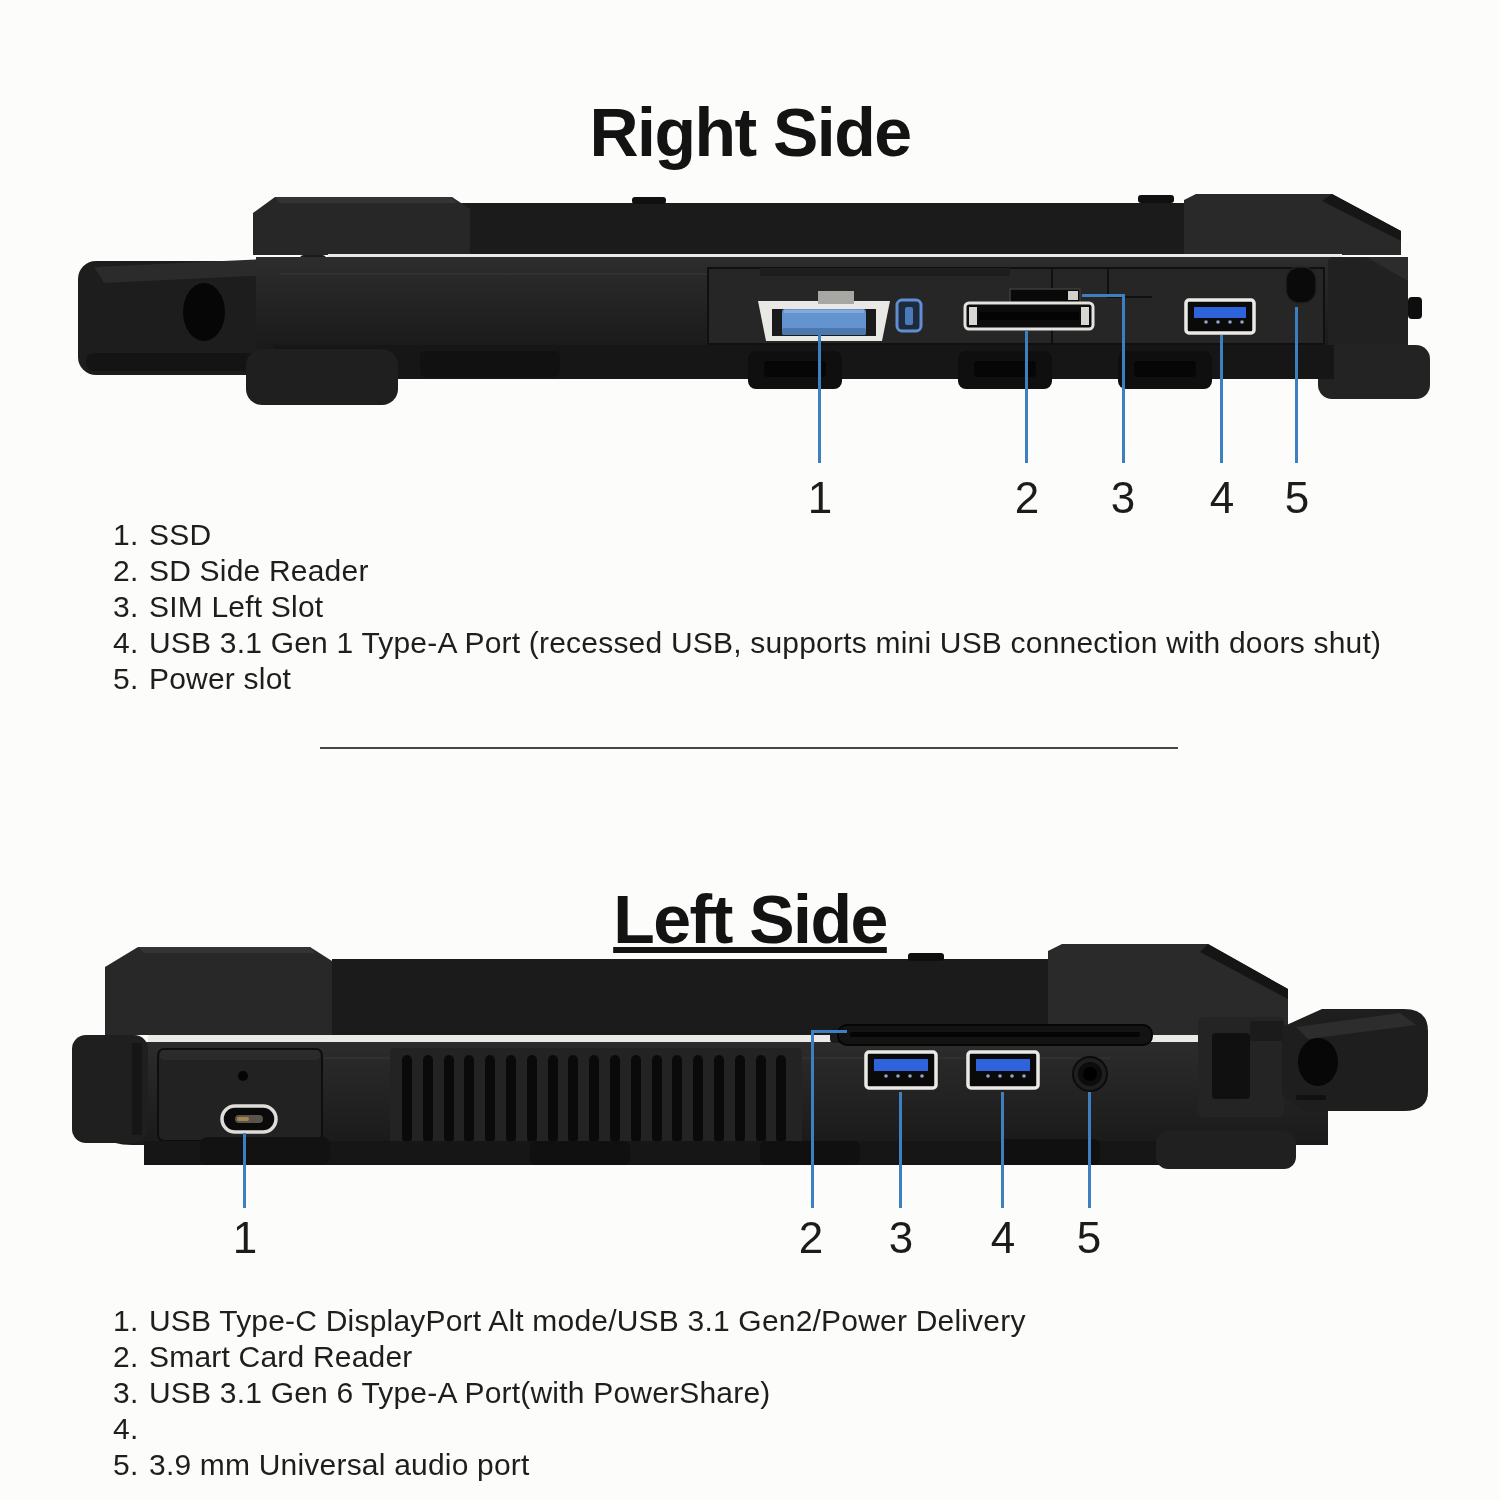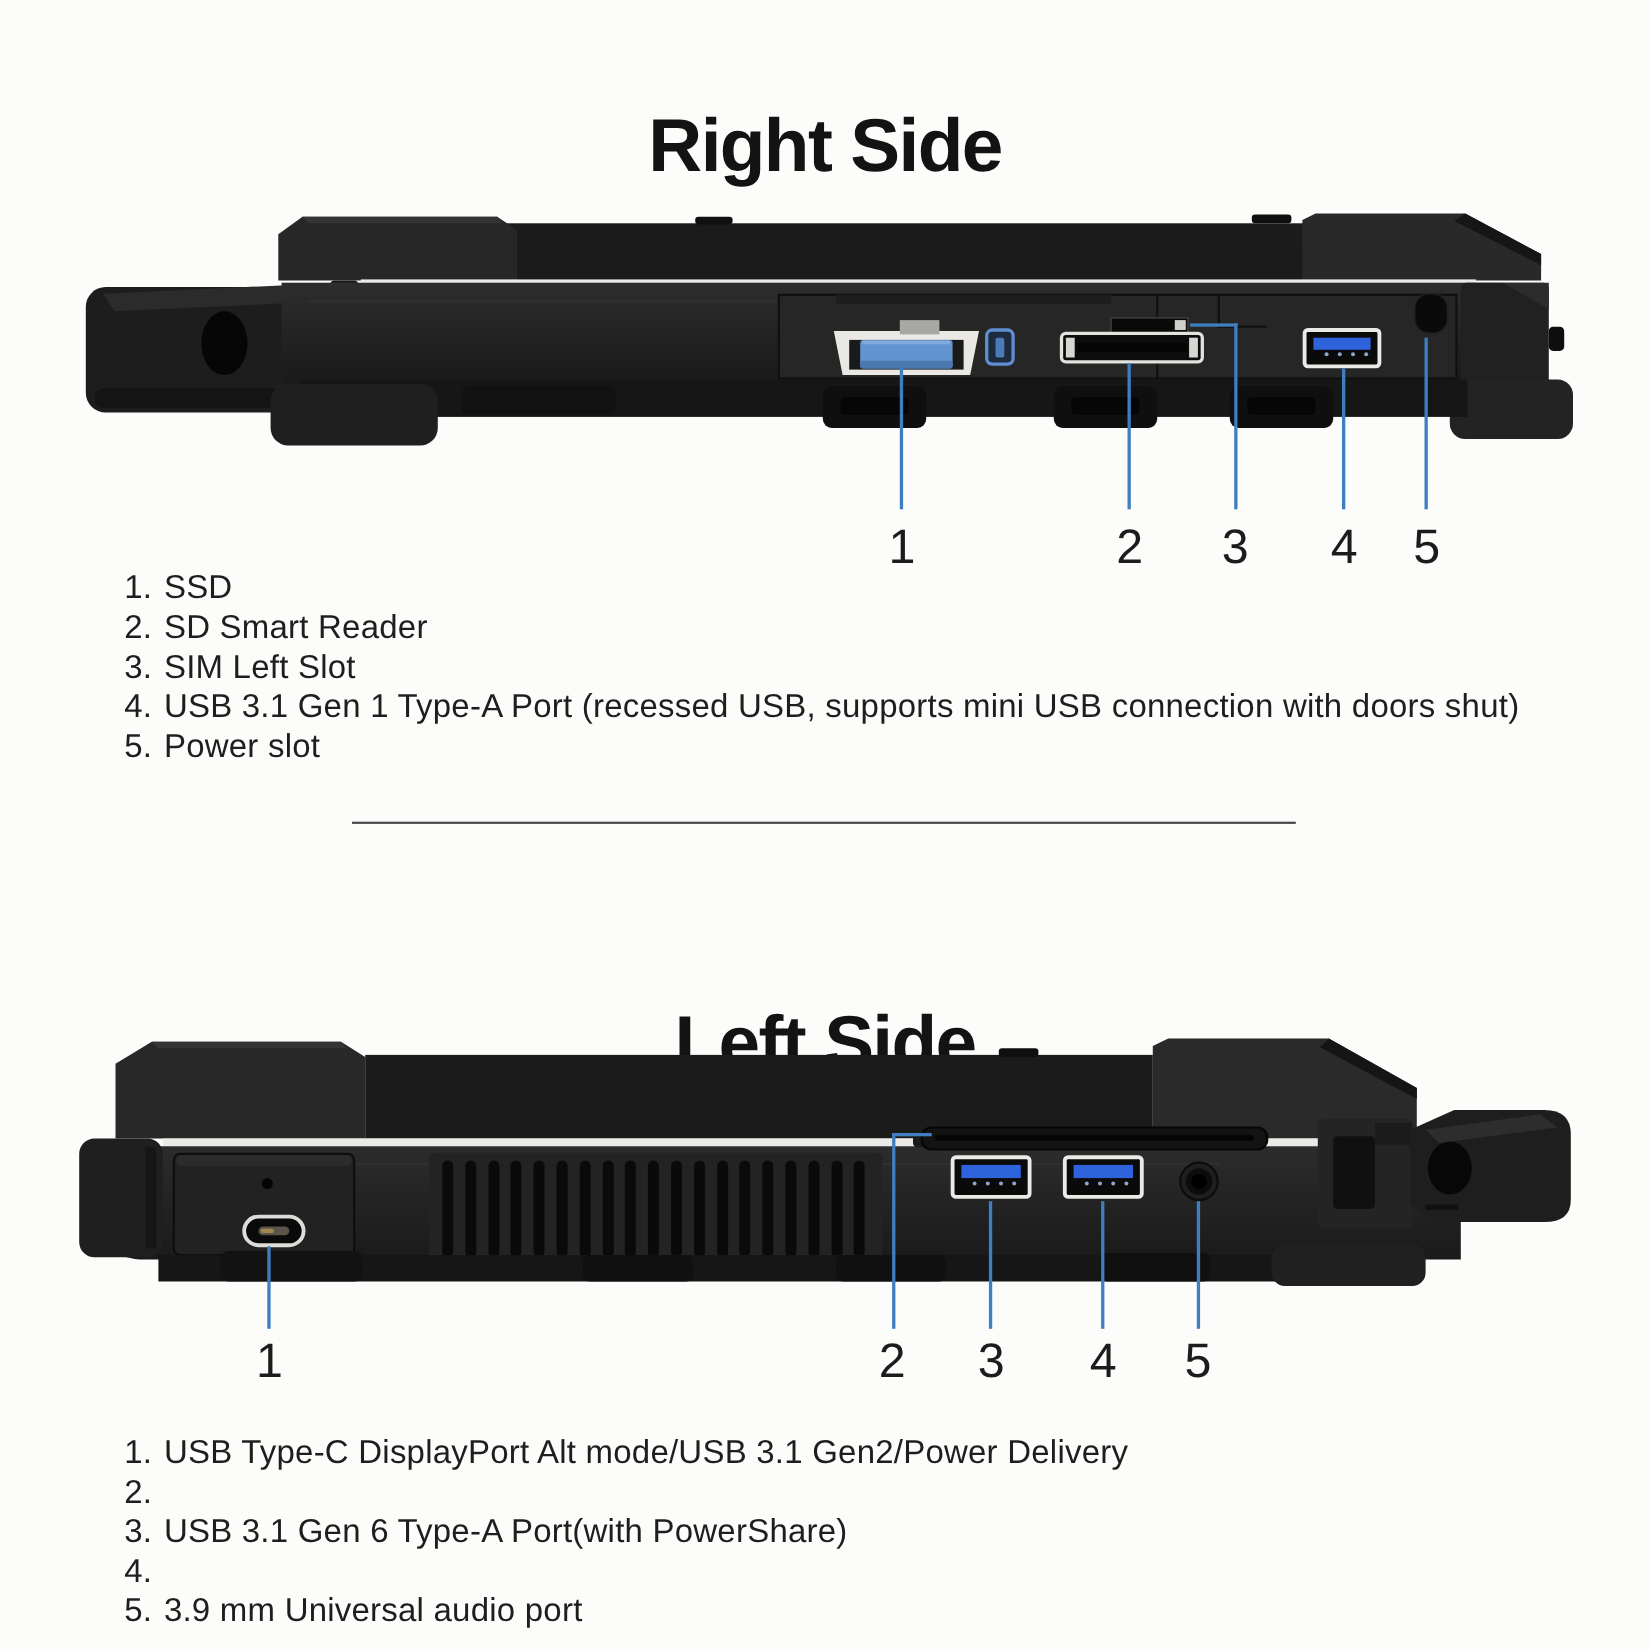--- a/index.html
+++ b/index.html
@@ -136,39 +136,39 @@
   <span class="callout-num" style="left:1222px;top:476px;">4</span>
   <span class="callout-num" style="left:1297px;top:476px;">5</span>
 
   <ol class="legend" style="top:517px;">
     <li>
       <span class="n">1.</span>
       <span>SSD</span>
     </li>
     <li>
       <span class="n">2.</span>
-      <span>SD Smart Reader</span>
+      <span>SD Side Reader</span>
     </li>
     <li>
       <span class="n">3.</span>
       <span>SIM Left Slot</span>
     </li>
     <li>
       <span class="n">4.</span>
       <span>USB 3.1 Gen 1 Type-A Port (recessed USB, supports mini USB connection with doors shut)</span>
     </li>
     <li>
       <span class="n">5.</span>
       <span>Power slot</span>
     </li>
   </ol>
 
   <div class="divider"></div>
 
-  <h1 class="side-title" style="top:868px;text-decoration:underline;">Left Side</h1>
+  <h1 class="side-title" style="top:839px;text-decoration:underline;">Left Side</h1>
 
   <svg class="laptop-svg" style="top:935px;height:235px;" viewBox="0 0 1380 235">
     <defs>
       <linearGradient id="lBase" x1="0" y1="0" x2="0" y2="1">
         <stop offset="0" stop-color="#2c2c2c"></stop>
           <stop offset="1" stop-color="#1a1a1a"></stop>
       </linearGradient>
     </defs>
 
     <g>
@@ -292,20 +292,21 @@
   <span class="callout-num" style="left:1003px;top:1216px;">4</span>
   <span class="callout-num" style="left:1089px;top:1216px;">5</span>
 
   <ol class="legend" style="top:1303px;">
     <li>
       <span class="n">1.</span>
       <span>USB Type-C DisplayPort Alt mode/USB 3.1 Gen2/Power Delivery</span>
     </li>
     <li>
       <span class="n">2.</span>
+      <span>Smart Card Reader</span>
     </li>
     <li>
       <span class="n">3.</span>
       <span>USB 3.1 Gen 6 Type-A Port(with PowerShare)</span>
     </li>
     <li>
       <span class="n">4.</span>
     </li>
     <li>
       <span class="n">5.</span>

